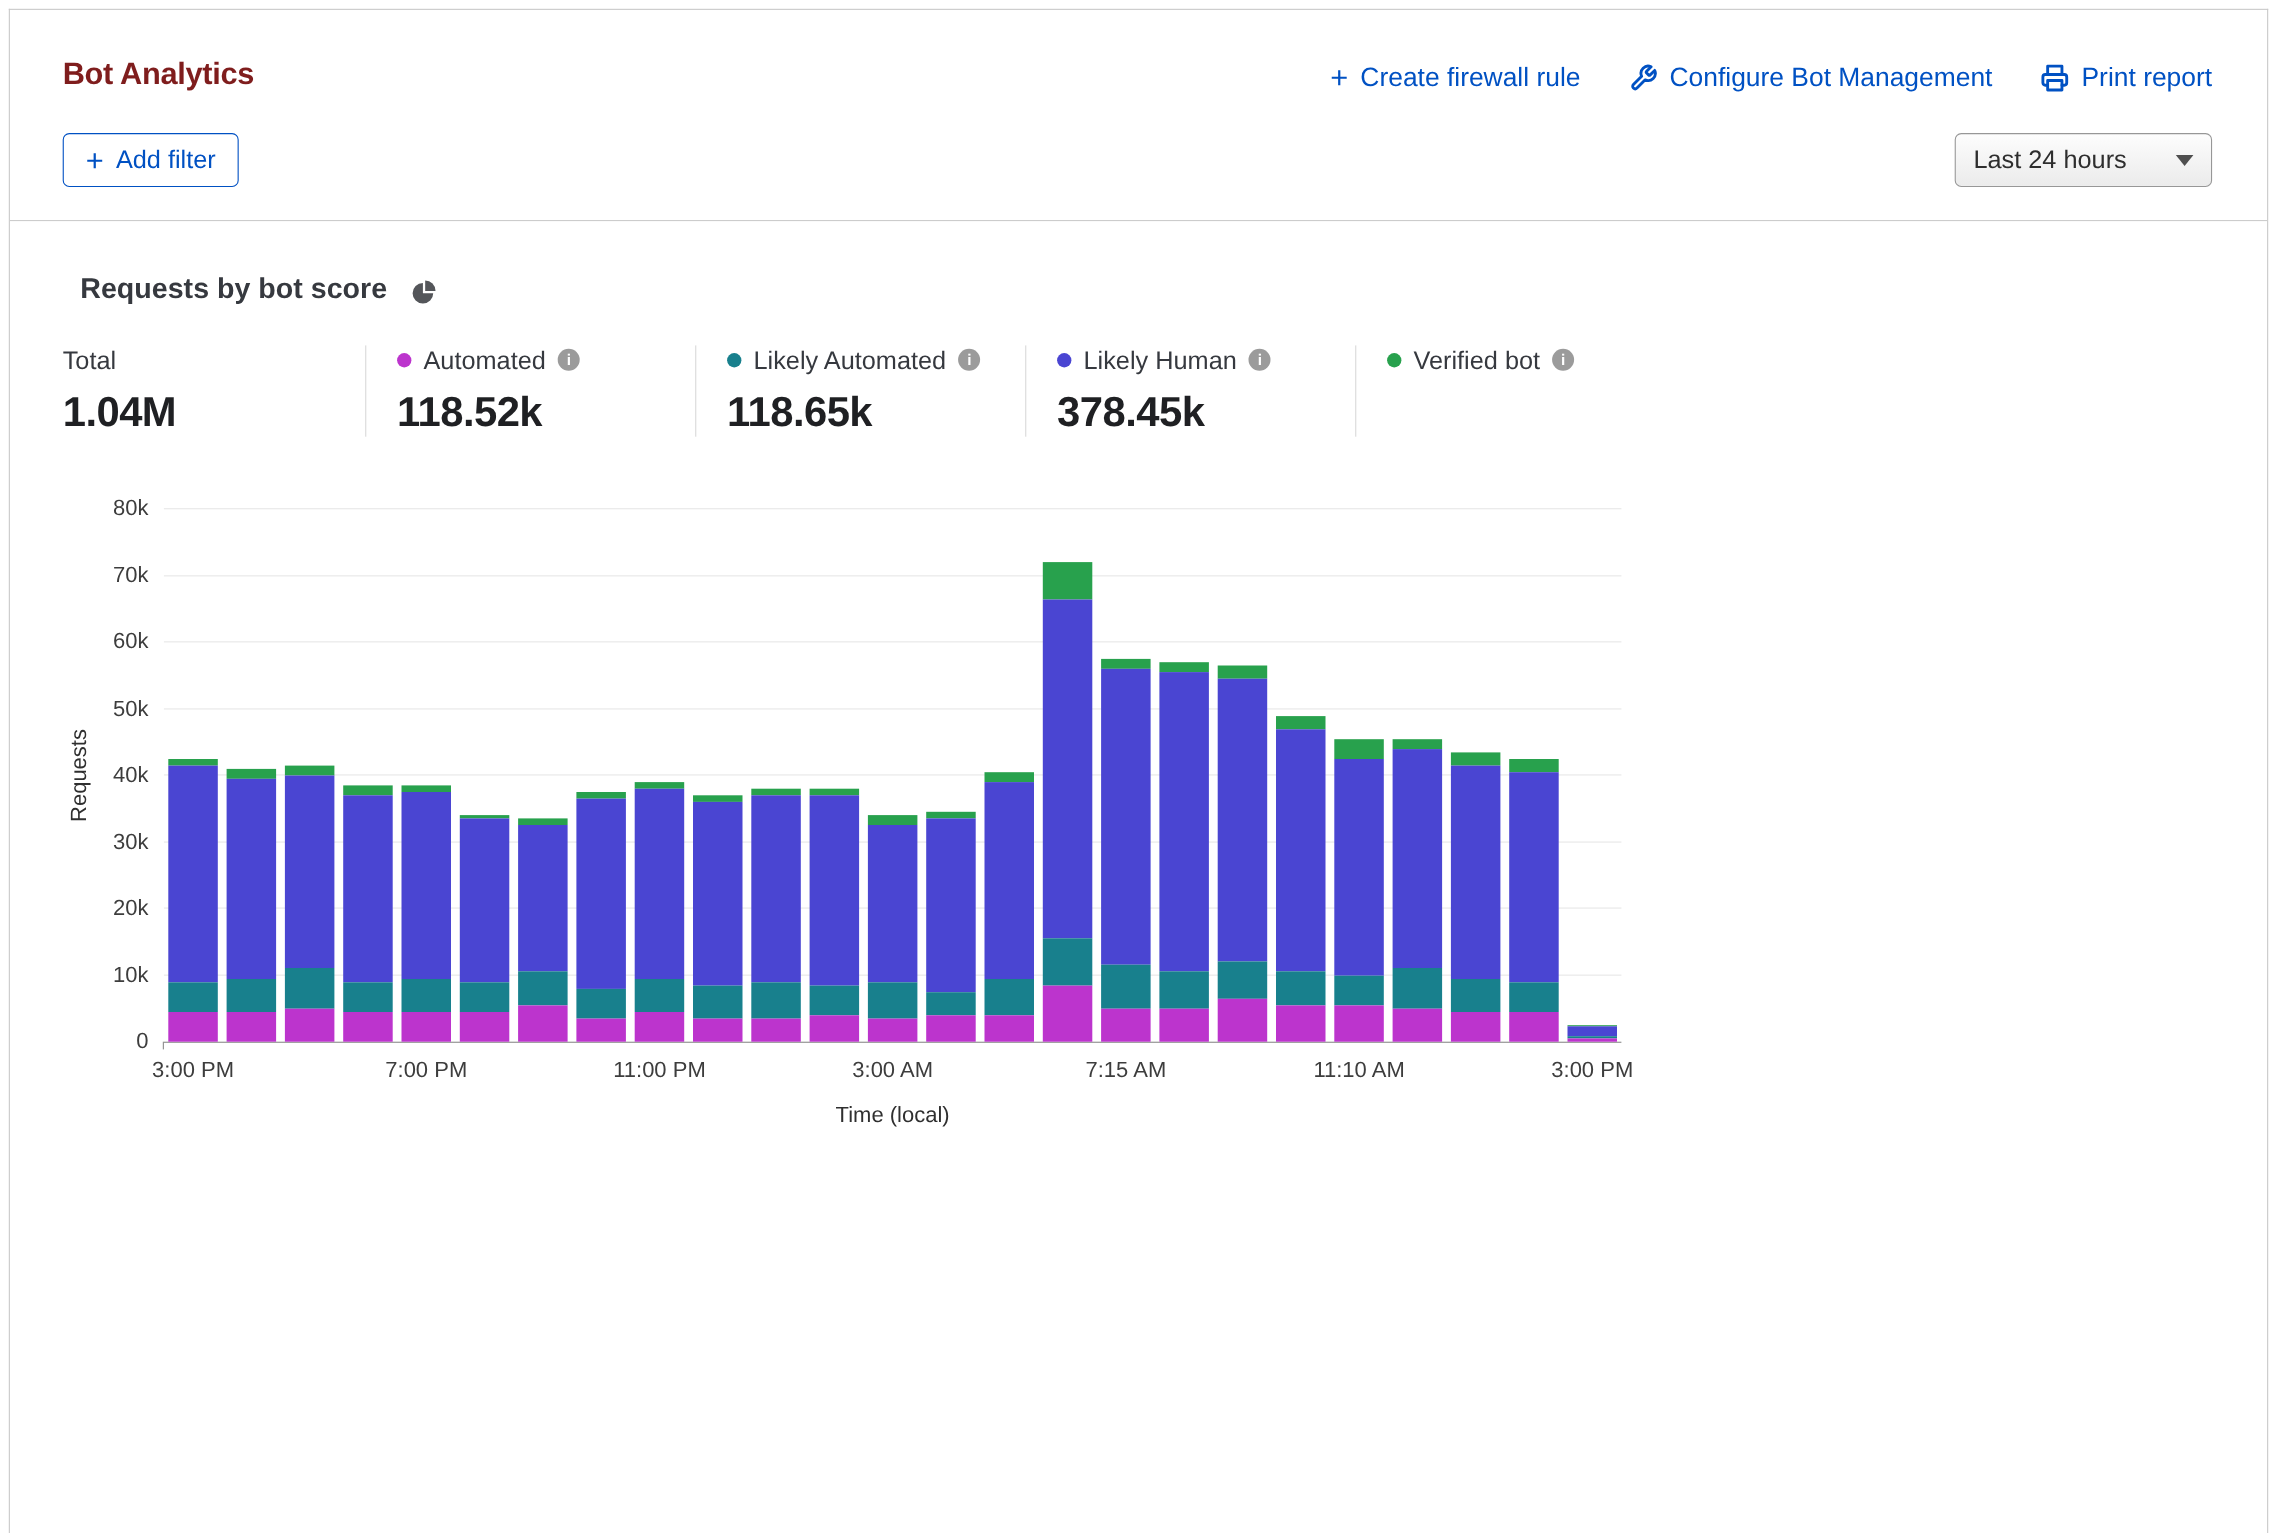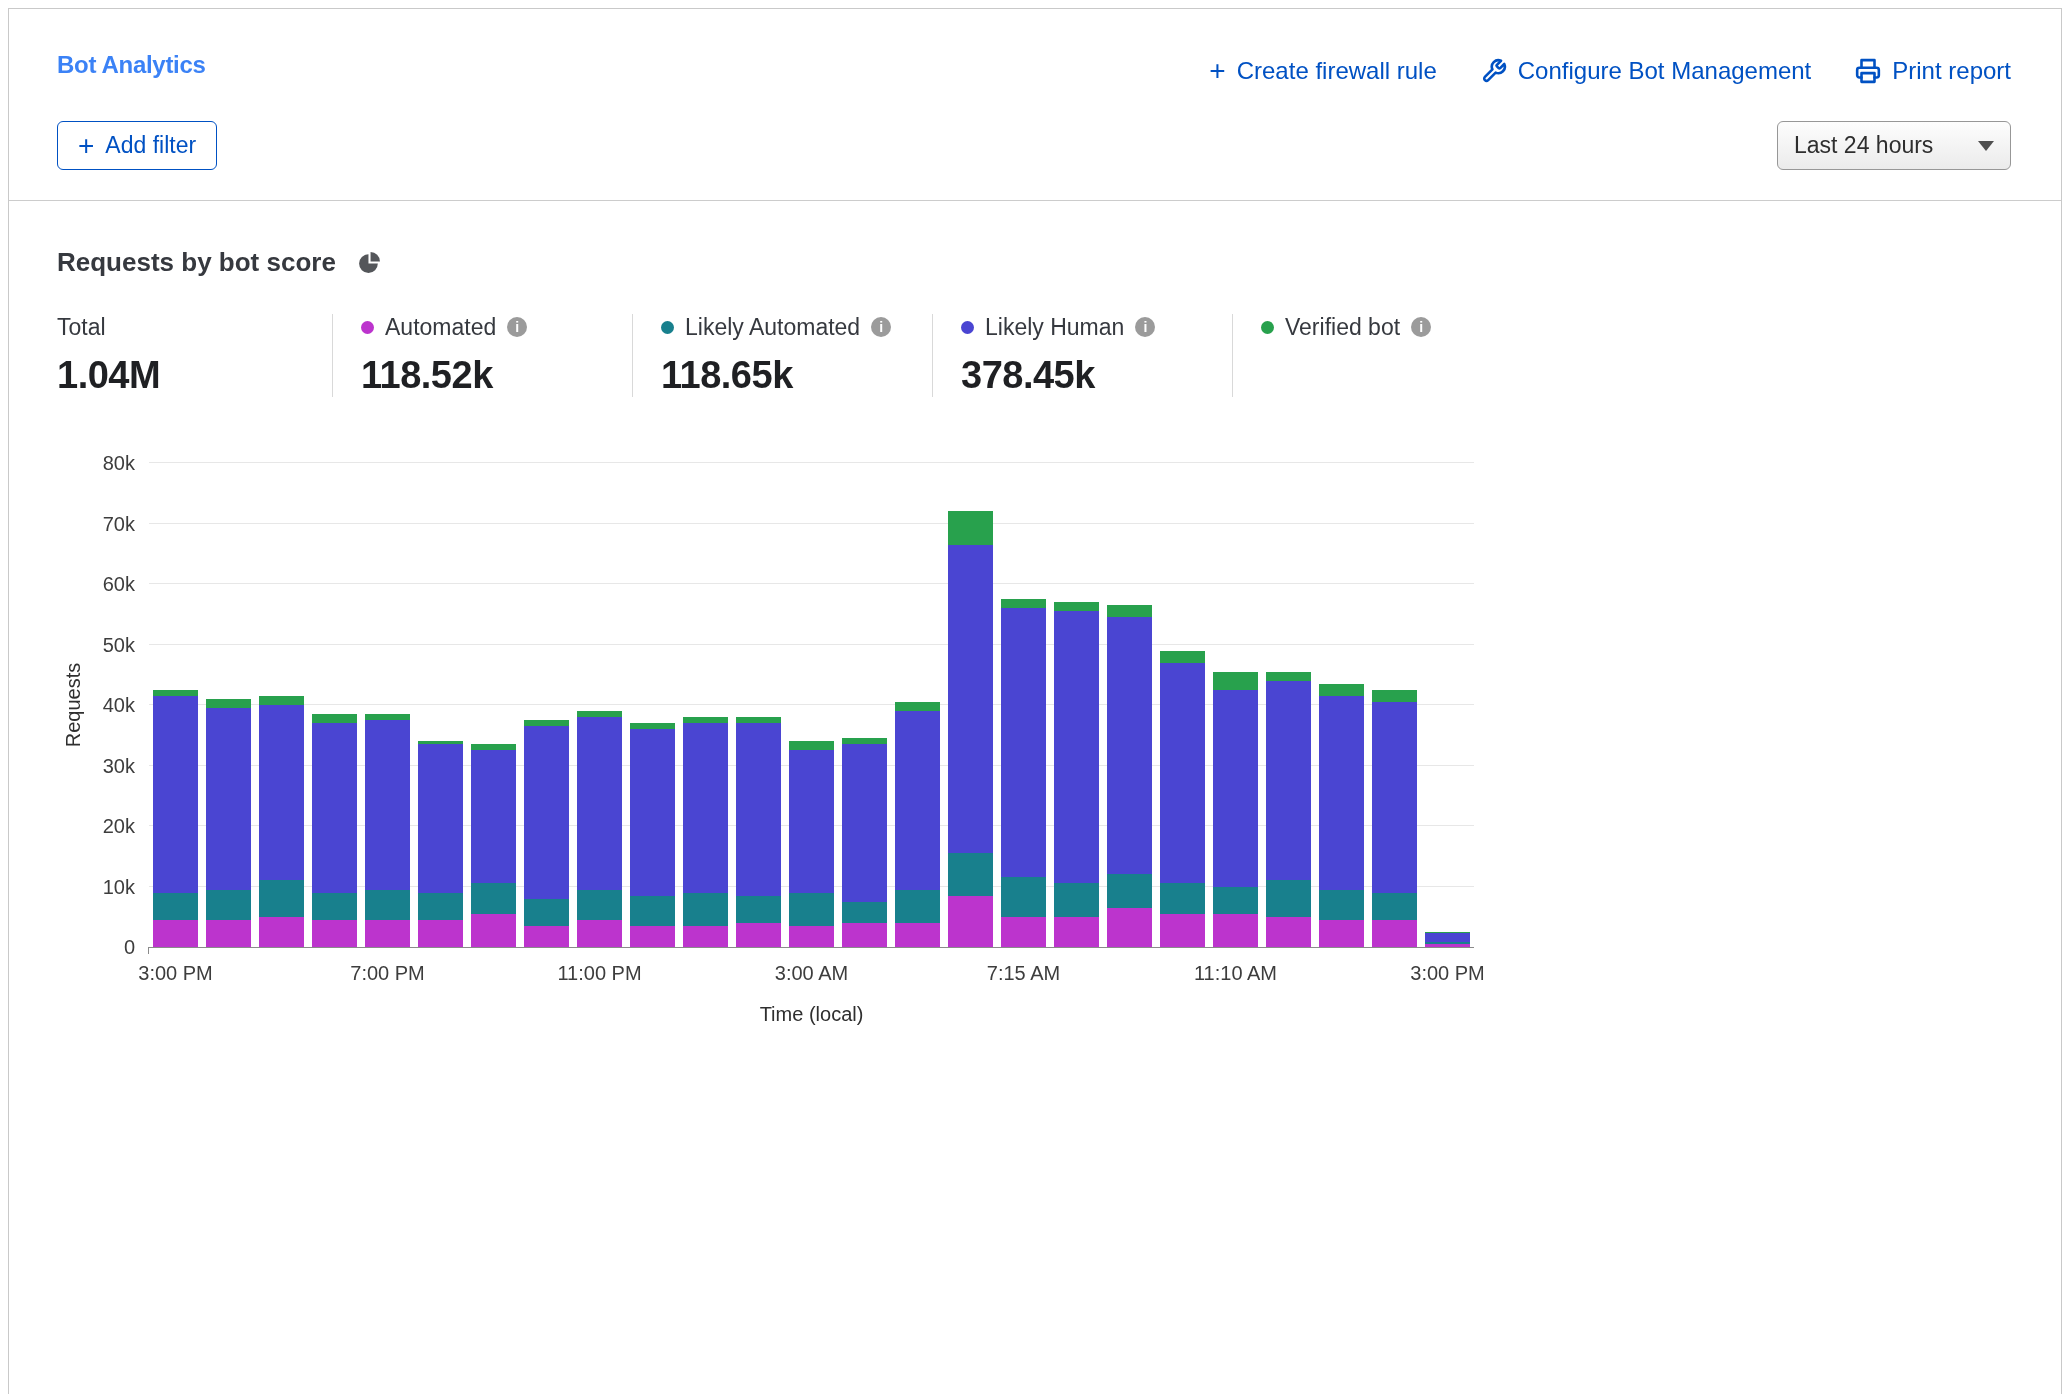--- a/index.html
+++ b/index.html
@@ -11,21 +11,21 @@
   }
   .card {
     position:absolute; left:8px; top:8px; right:8px; bottom:0;
     border:1px solid #c9c9c9; border-bottom:none; background:#fff;
   }
   
   .top-row {
     display:flex; justify-content:space-between; align-items:flex-start;
     padding:42px 50px 0 48px;
   }
-  .page-title { font-size:24px; font-weight:700; color:#3b82f6; letter-spacing:-0.3px; }
+  .page-title { font-size:28px; font-weight:700; color:#7f1d1d; letter-spacing:-0.3px; }
   .actions { display:flex; gap:44px; align-items:center; padding-top:6px; }
   .action {
     display:flex; align-items:center; gap:11px;
     color:#0051c3; font-size:24px; cursor:pointer; text-decoration:none;
   }
   .plus-glyph { font-size:28px; font-weight:500; line-height:22px; }
   .filter-row {
     display:flex; justify-content:space-between; align-items:center;
     padding:36px 50px 30px 48px;
   }
@@ -41,21 +41,21 @@
     padding:0 16px; font-size:23px; color:#2e2e2e; cursor:pointer;
   }
   .caret {
     width:0; height:0;
     border-left:8px solid transparent; border-right:8px solid transparent;
     border-top:10px solid #4f4f4f;
   }
   .h-divider { border-top:1px solid #cccccc; }
   
   .section { padding:46px 48px 0 48px; }
-  .section-title-row { display:flex; align-items:center; gap:21px; }
+  .section-title-row { display:flex; align-items:flex-end; gap:21px;margin-left:16px; }
   .section-title { font-size:26px; font-weight:700; color:#36393f; }
   
   .stats { display:flex; margin-top:36px; }
   .stat { width:300px; }
   .stat.total { width:275px; }
   .stat + .stat { border-left:1px solid #d9d9d9; padding-left:28px; }
   .stat-label { display:flex; align-items:center; gap:11px; font-size:23px; color:#36393f; height:26px; }
   .dot { width:13px; height:13px; border-radius:50%; flex:0 0 auto; }
   .info-icon {
     width:20px; height:20px; border-radius:50%; background:#9b9b9b; color:#fff;

